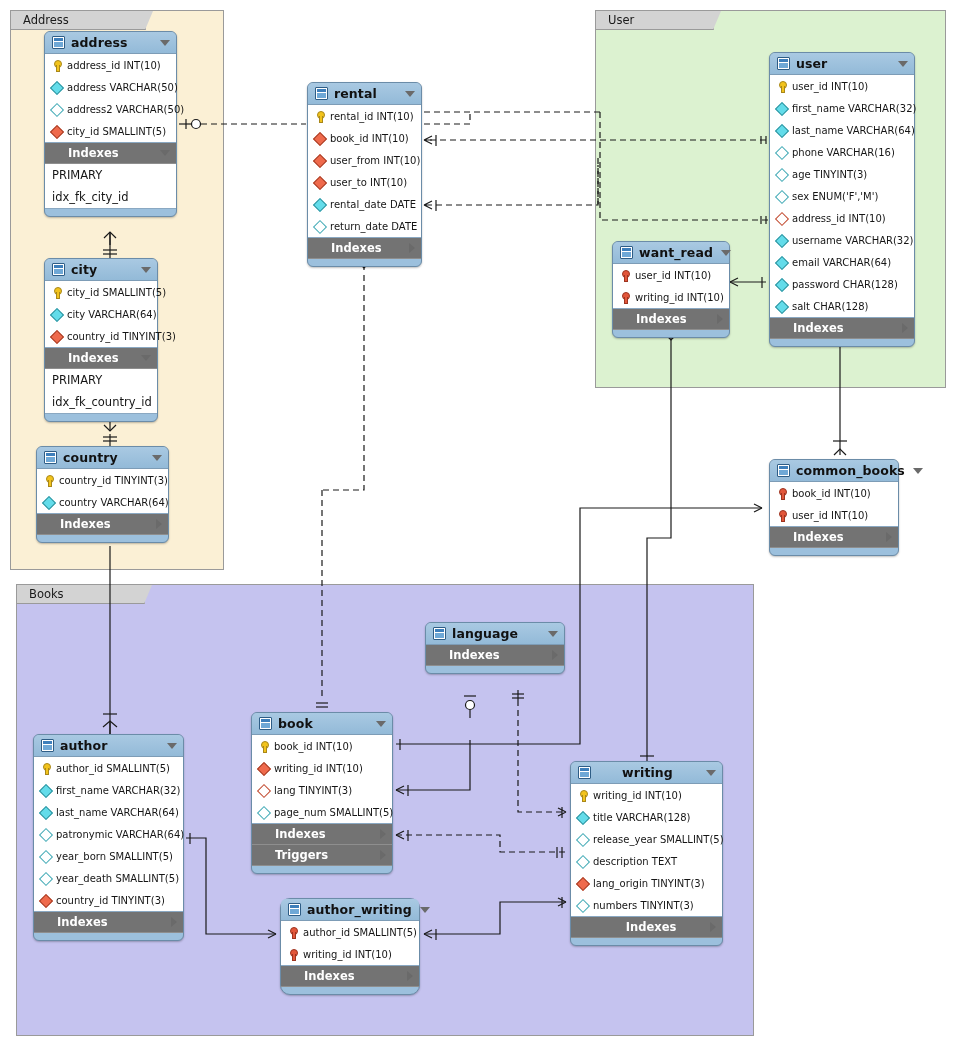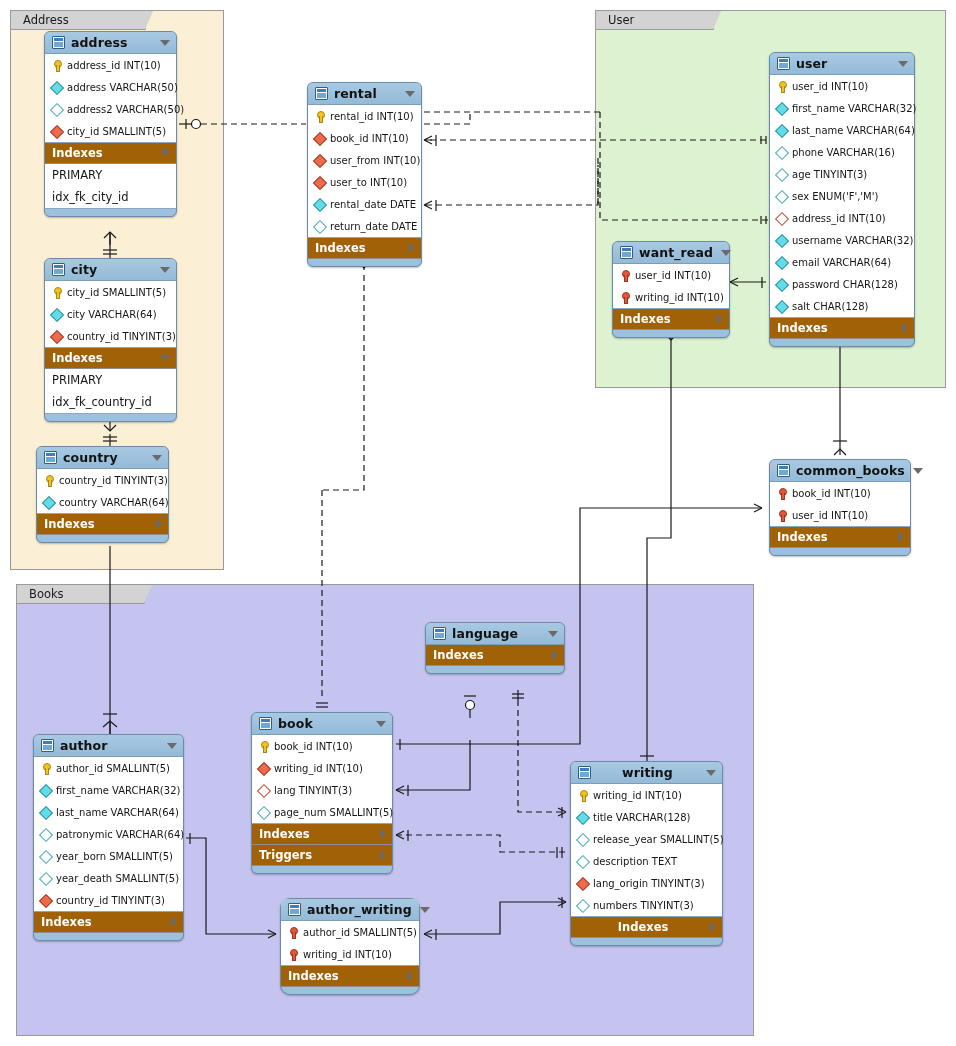--- a/index.html
+++ b/index.html
@@ -191,22 +191,22 @@
     position: absolute; left: 1px; top: 1px;
     width: 8px; height: 8px;
     background: #ffffff;
     border: 1px solid #c1472c;
     transform: rotate(45deg);
   }
   .section {
     display: flex;
     align-items: center;
     height: 21px;
-    padding: 0 6px 0 7px;
-    background: #a16207;
+    padding: 0 6px 0 23px;
+    background: #737373;
     color: #ffffff;
     font-size: 11.5px;
     font-weight: bold;
     border-bottom: 1px solid #8e8e8e;
   }
   .section .lbl { flex: 1 1 auto; }
   .idxlist {
     background: #ffffff;
     border-bottom: 1px solid #8aa8c2;
   }
@@ -371,21 +371,21 @@
     <div class="section">
       <span class="lbl">Indexes</span>
       <span class="tbl-caret"></span>
     </div>
     <div class="idxlist">
       <div class="idx">PRIMARY</div>
       <div class="idx">idx_fk_city_id</div>
     </div>
   </div>
 
-  <div class="tbl" style="left:44px; top:258px; width:133px;">
+  <div class="tbl" style="left:44px; top:258px; width:114px;">
     <div class="tbl-header">
       <span class="tbl-ico"></span>
       <span class="tbl-name">city</span>
       <span class="tbl-caret"></span>
     </div>
     <div class="cols">
       <div class="col">
           <span class="g pk"></span>
           <span>city_id SMALLINT(5)</span>
         </div>
@@ -541,21 +541,21 @@
           <span class="g pkfk"></span>
           <span>writing_id INT(10)</span>
         </div>
     </div>
     <div class="section">
       <span class="lbl">Indexes</span>
       <span class="tbl-caret right"></span>
     </div>
   </div>
 
-  <div class="tbl" style="left:769px; top:459px; width:142px;">
+  <div class="tbl" style="left:769px; top:459px; width:130px;">
     <div class="tbl-header">
       <span class="tbl-ico"></span>
       <span class="tbl-name">common_books</span>
       <span class="tbl-caret"></span>
     </div>
     <div class="cols">
       <div class="col">
           <span class="g pkfk"></span>
           <span>book_id INT(10)</span>
         </div>

